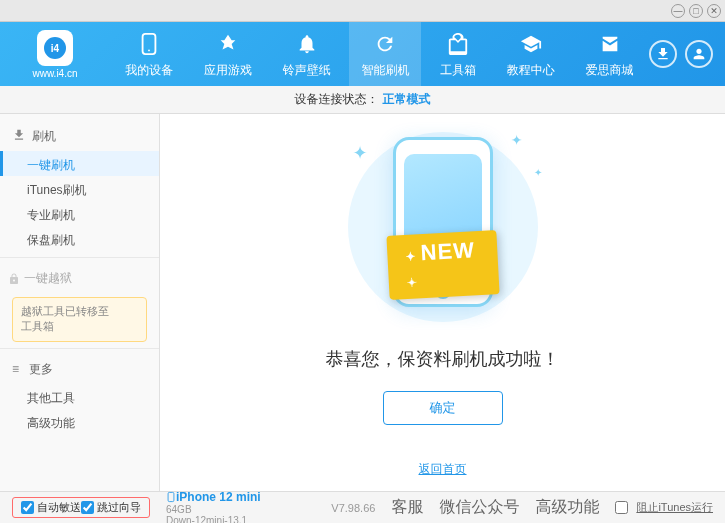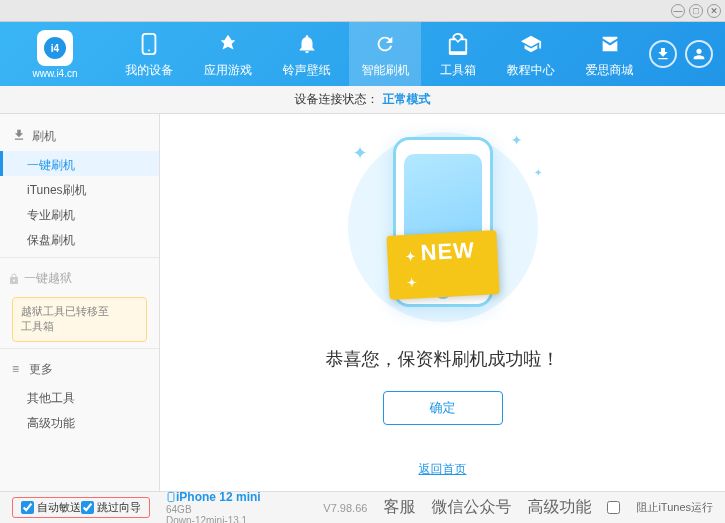--- a/index.html
+++ b/index.html
@@ -345,23 +345,24 @@
       font-size: 16px;
       cursor: pointer;
       text-align: right;
     }
     .version-text {
       color: #999;
       font-size: 11px;
     }
     .itunes-notice {
       display: flex;
-      gap: 16px;
+      gap: 8px;
       color: #666;
       font-size: 11px;
+      text-decoration: underline;
     }
   </style>
 </head>
 <body>
 
 <div class="title-bar">
   <div class="title-bar-btn btn-min">—</div>
   <div class="title-bar-btn btn-max">□</div>
   <div class="title-bar-btn btn-close">✕</div>
 </div>

